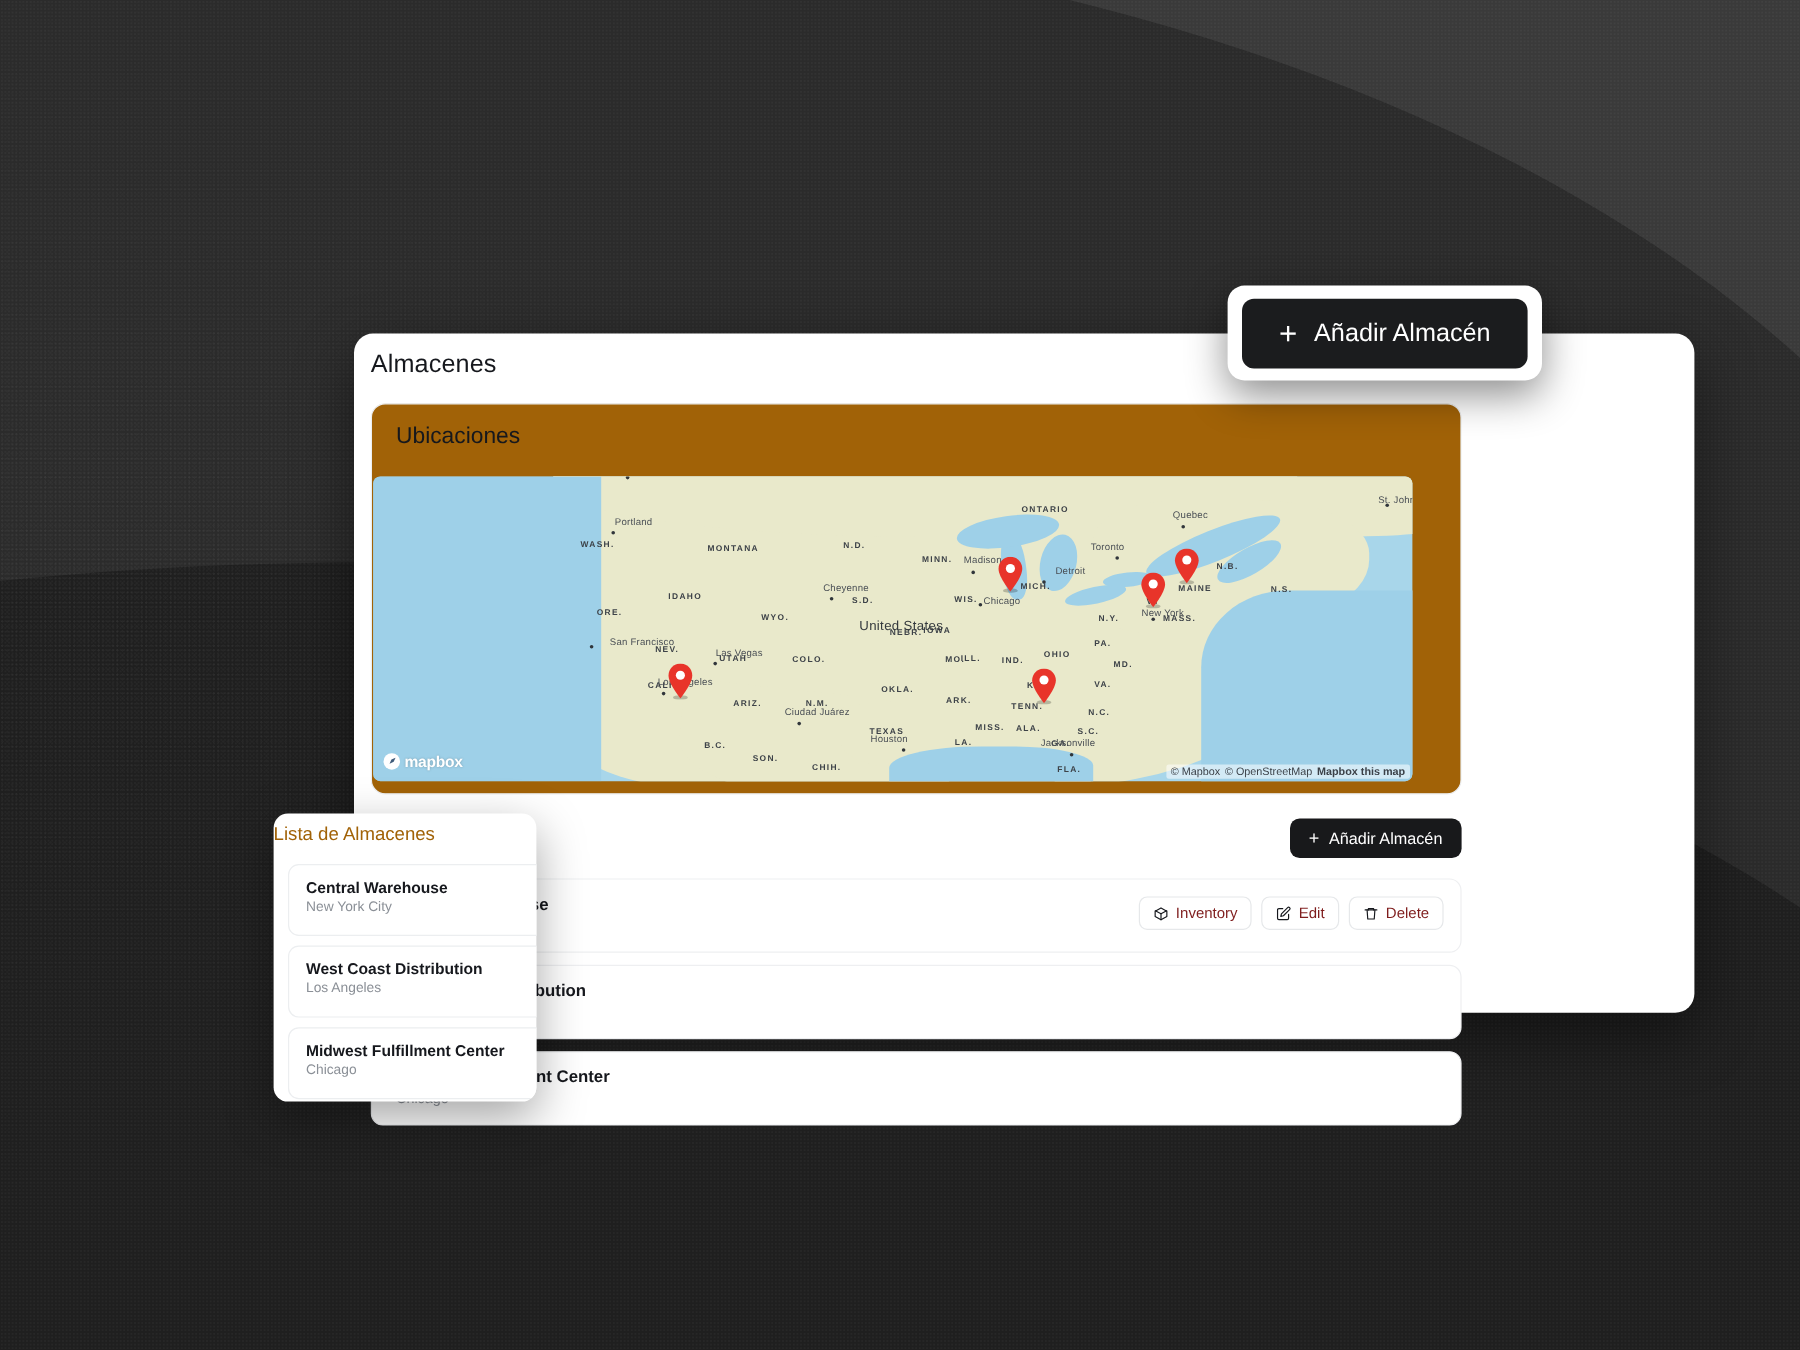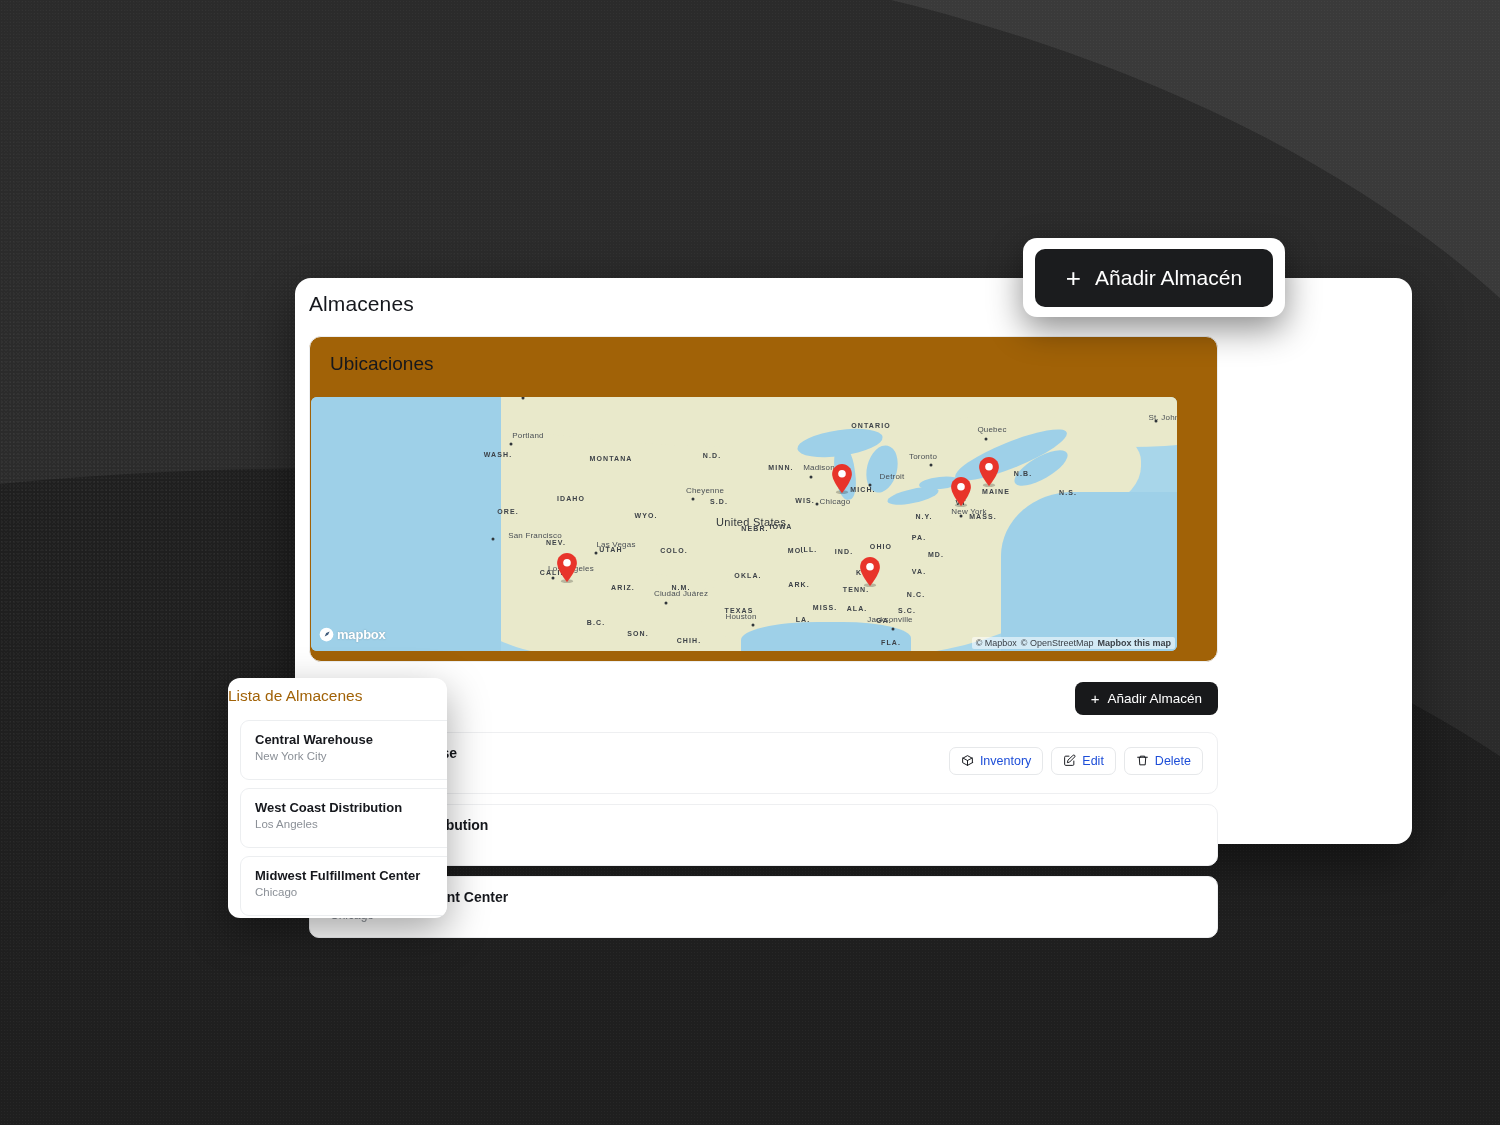--- a/index.html
+++ b/index.html
@@ -171,24 +171,24 @@
   #wh-row-1 { top: 526px; }
   #wh-row-2 { top: 598px; }
   .wh-info { position: absolute; left: 20px; top: 12px; }
   .wh-name { font-size: 14px; color: #16181d; font-weight: 600; }
   .wh-city { font-size: 12px; color: #8b9097; margin-top: 3px; }
   .row-actions {
     position: absolute; right: 14px; top: 14px;
     display: flex; gap: 8px;
   }
   .btn-ghost {
-    display: flex; align-items: flex-start; gap: 6px;
+    display: flex; align-items: flex-end; gap: 6px;
     background: #fff; border: 1px solid #e6e8ea;
     border-radius: 7px; padding: 6px 11px;
-    font-size: 12.5px; color: #1d4ed8;
+    font-size: 12.5px; color: #7f1d1d;
     font-family: inherit; cursor: pointer;
   }
 
   
   #floating-list {
     position: absolute;
     left: 228px; top: 678px;
     width: 219px; height: 240px;
     background: #fff;
     border-radius: 12px;

